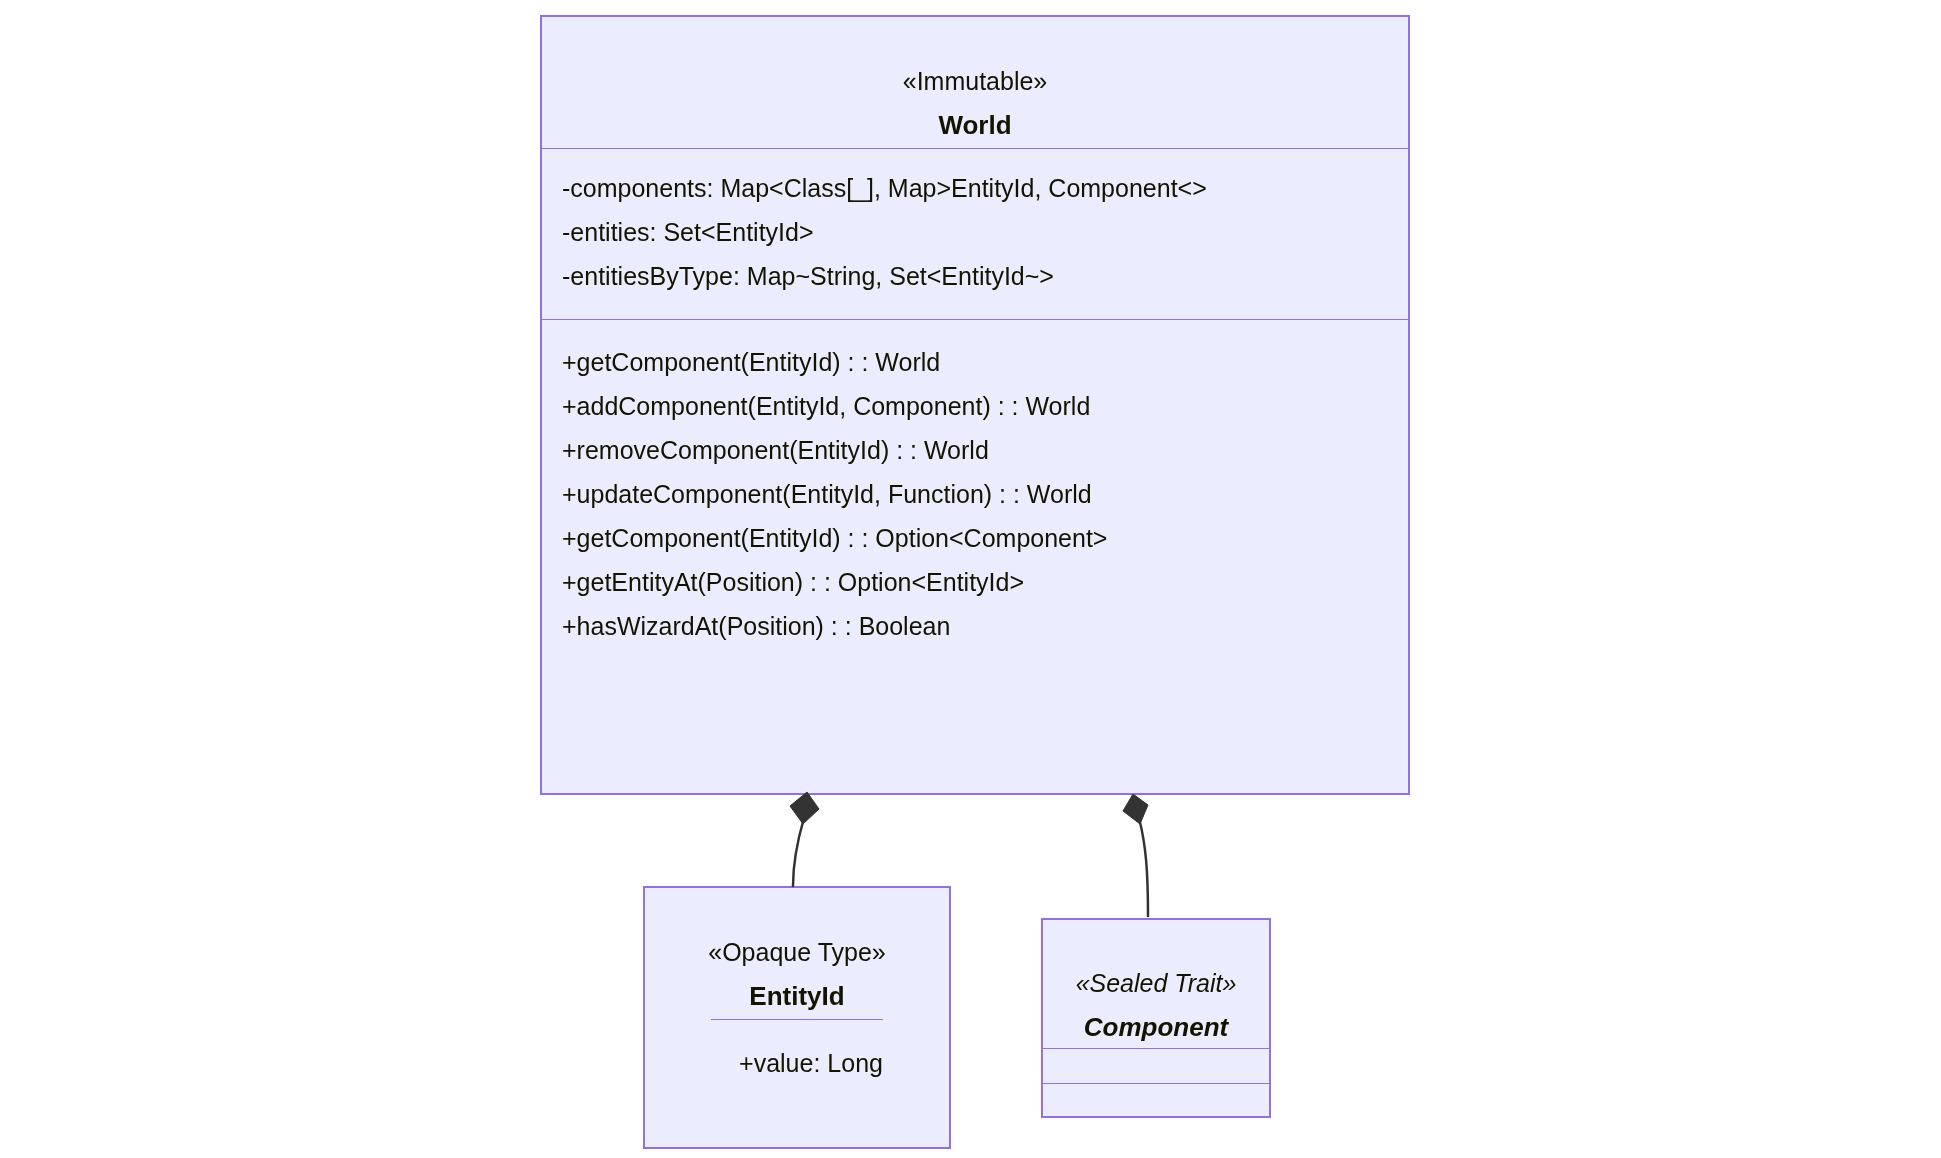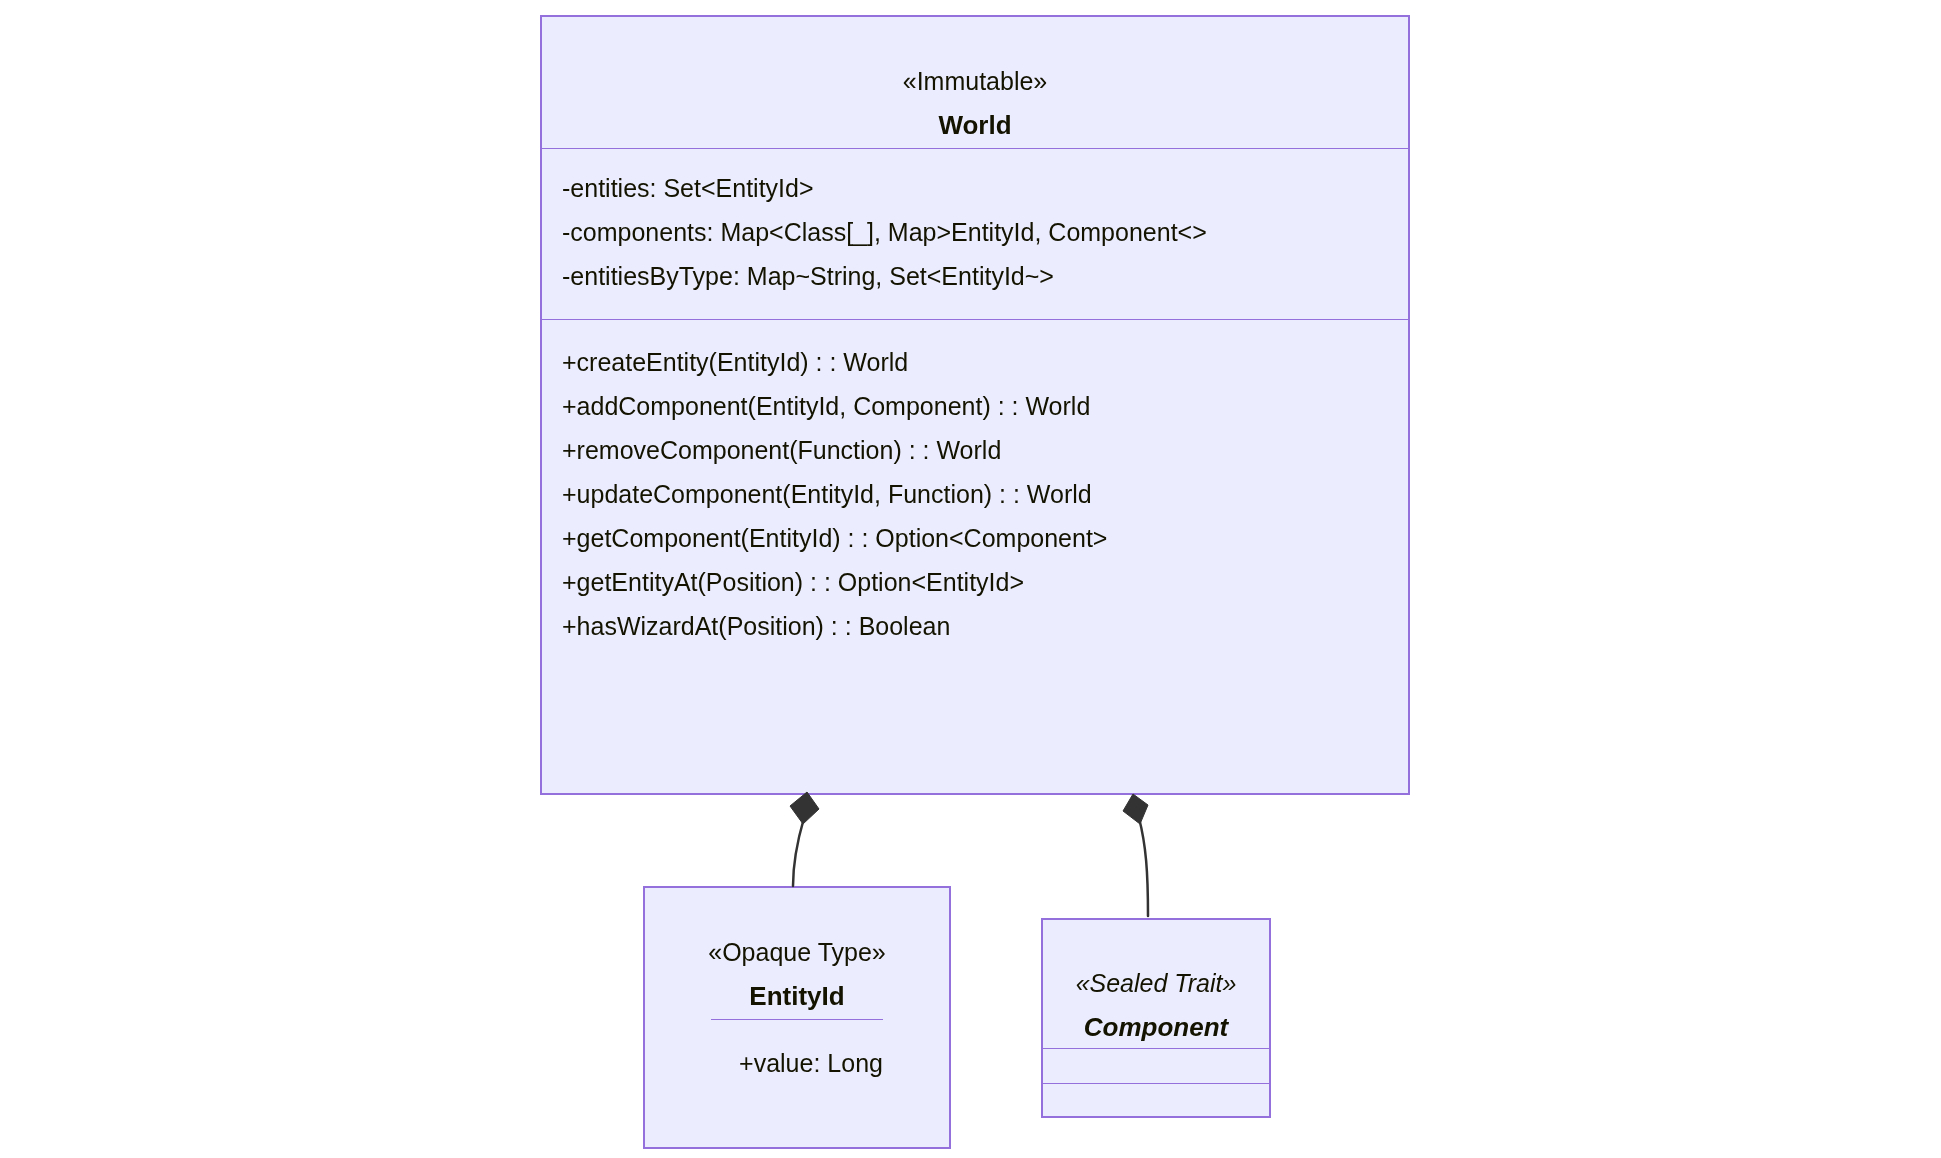--- a/index.html
+++ b/index.html
@@ -105,28 +105,28 @@
 <body>
 
 <div class="canvas">
 
   <div class="class-node node-world">
     <div class="head">
       <div class="stereotype">«Immutable»</div>
       <div class="cname">World</div>
     </div>
     <div class="section attrs">
+      <div class="member-line">-components: Map&lt;Class[_], Map&gt;EntityId, Component&lt;&gt;</div>
       <div class="member-line">-entities: Set&lt;EntityId&gt;</div>
-      <div class="member-line">-components: Map&lt;Class[_], Map&gt;EntityId, Component&lt;&gt;</div>
       <div class="member-line">-entitiesByType: Map~String, Set&lt;EntityId~&gt;</div>
     </div>
     <div class="section grow methods">
-      <div class="member-line">+createEntity(EntityId) : : World</div>
+      <div class="member-line">+getComponent(EntityId) : : World</div>
       <div class="member-line">+addComponent(EntityId, Component) : : World</div>
-      <div class="member-line">+removeComponent(Function) : : World</div>
+      <div class="member-line">+removeComponent(EntityId) : : World</div>
       <div class="member-line">+updateComponent(EntityId, Function) : : World</div>
       <div class="member-line">+getComponent(EntityId) : : Option&lt;Component&gt;</div>
       <div class="member-line">+getEntityAt(Position) : : Option&lt;EntityId&gt;</div>
       <div class="member-line">+hasWizardAt(Position) : : Boolean</div>
     </div>
   </div>
 
   <div class="class-node node-entityid">
     <div class="head">
       <div class="stereotype">«Opaque Type»</div>

